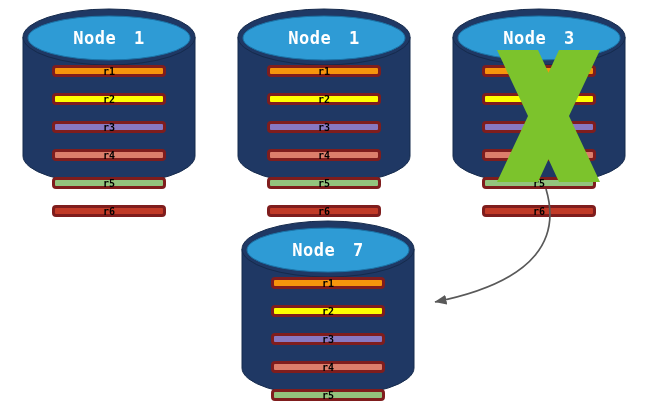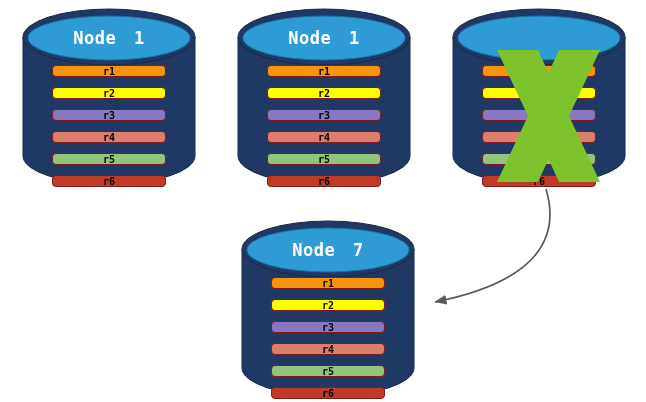--- a/index.html
+++ b/index.html
@@ -18,23 +18,23 @@
     text-align: center;
     font: bold 17px "DejaVu Sans Mono", monospace;
     color: #ffffff;
     letter-spacing: 0.5px;
     word-spacing: 7px;
     white-space: nowrap;
   }
   .records { position: absolute; left: 31px; top: 61px; width: 114px; }
   .record {
     height: 12px;
-    margin-bottom: 10px;
+    margin-bottom: 16px;
     box-sizing: border-box;
-    border: 1px solid #7f1d1d;
+    border: 3px solid #7f1d1d;
     border-radius: 4px;
     display: flex; align-items: center; justify-content: center;
     font: bold 10px "DejaVu Sans Mono", monospace;
     color: #000000;
   }
   .xmark { position: absolute; left: 46px; top: 46px; width: 103px; height: 132px; }
   #arrow-layer {
     position: absolute; left: 0; top: 0;
     width: 646px; height: 402px;
     pointer-events: none;
@@ -78,20 +78,21 @@
       <div class="record" style="background-color: rgb(193, 58, 39);">r6</div>
     </div>
   </div>
 
   <div class="node" style="left:451px; top:4px;">
     <svg class="cyl" viewBox="0 0 176 184">
       <path d="M2 33 L2 152 A86 28 0 0 0 174 152 L174 33 Z" stroke-width="1" fill="#1F3864" stroke="#152A4C"></path>
       <ellipse cx="88" cy="33" rx="86" ry="28" stroke-width="1" fill="#1F3864" stroke="#152A4C"></ellipse>
       <ellipse cx="88" cy="34" rx="81" ry="22" stroke-width="1" fill="#2E9BD5" stroke="#1B74A8"></ellipse>
     </svg>
+    <div class="node-title">Node 3</div>
     <div class="records">
       <div class="record" style="background-color: rgb(246, 149, 12);">r1</div>
       <div class="record" style="background-color: rgb(255, 255, 0);">r2</div>
       <div class="record" style="background-color: rgb(136, 120, 193);">r3</div>
       <div class="record" style="background-color: rgb(220, 126, 107);">r4</div>
       <div class="record" style="background-color: rgb(147, 196, 125);">r5</div>
       <div class="record" style="background-color: rgb(193, 58, 39);">r6</div>
     </div>
     <svg class="xmark" viewBox="0 0 103 132">
       <polygon points="0,0 41,0 51.5,22.7 62,0 103,0 72,66 103,132 62,132 51.5,109.3 41,132 0,132 31,66" fill="#7CC32C"></polygon>

